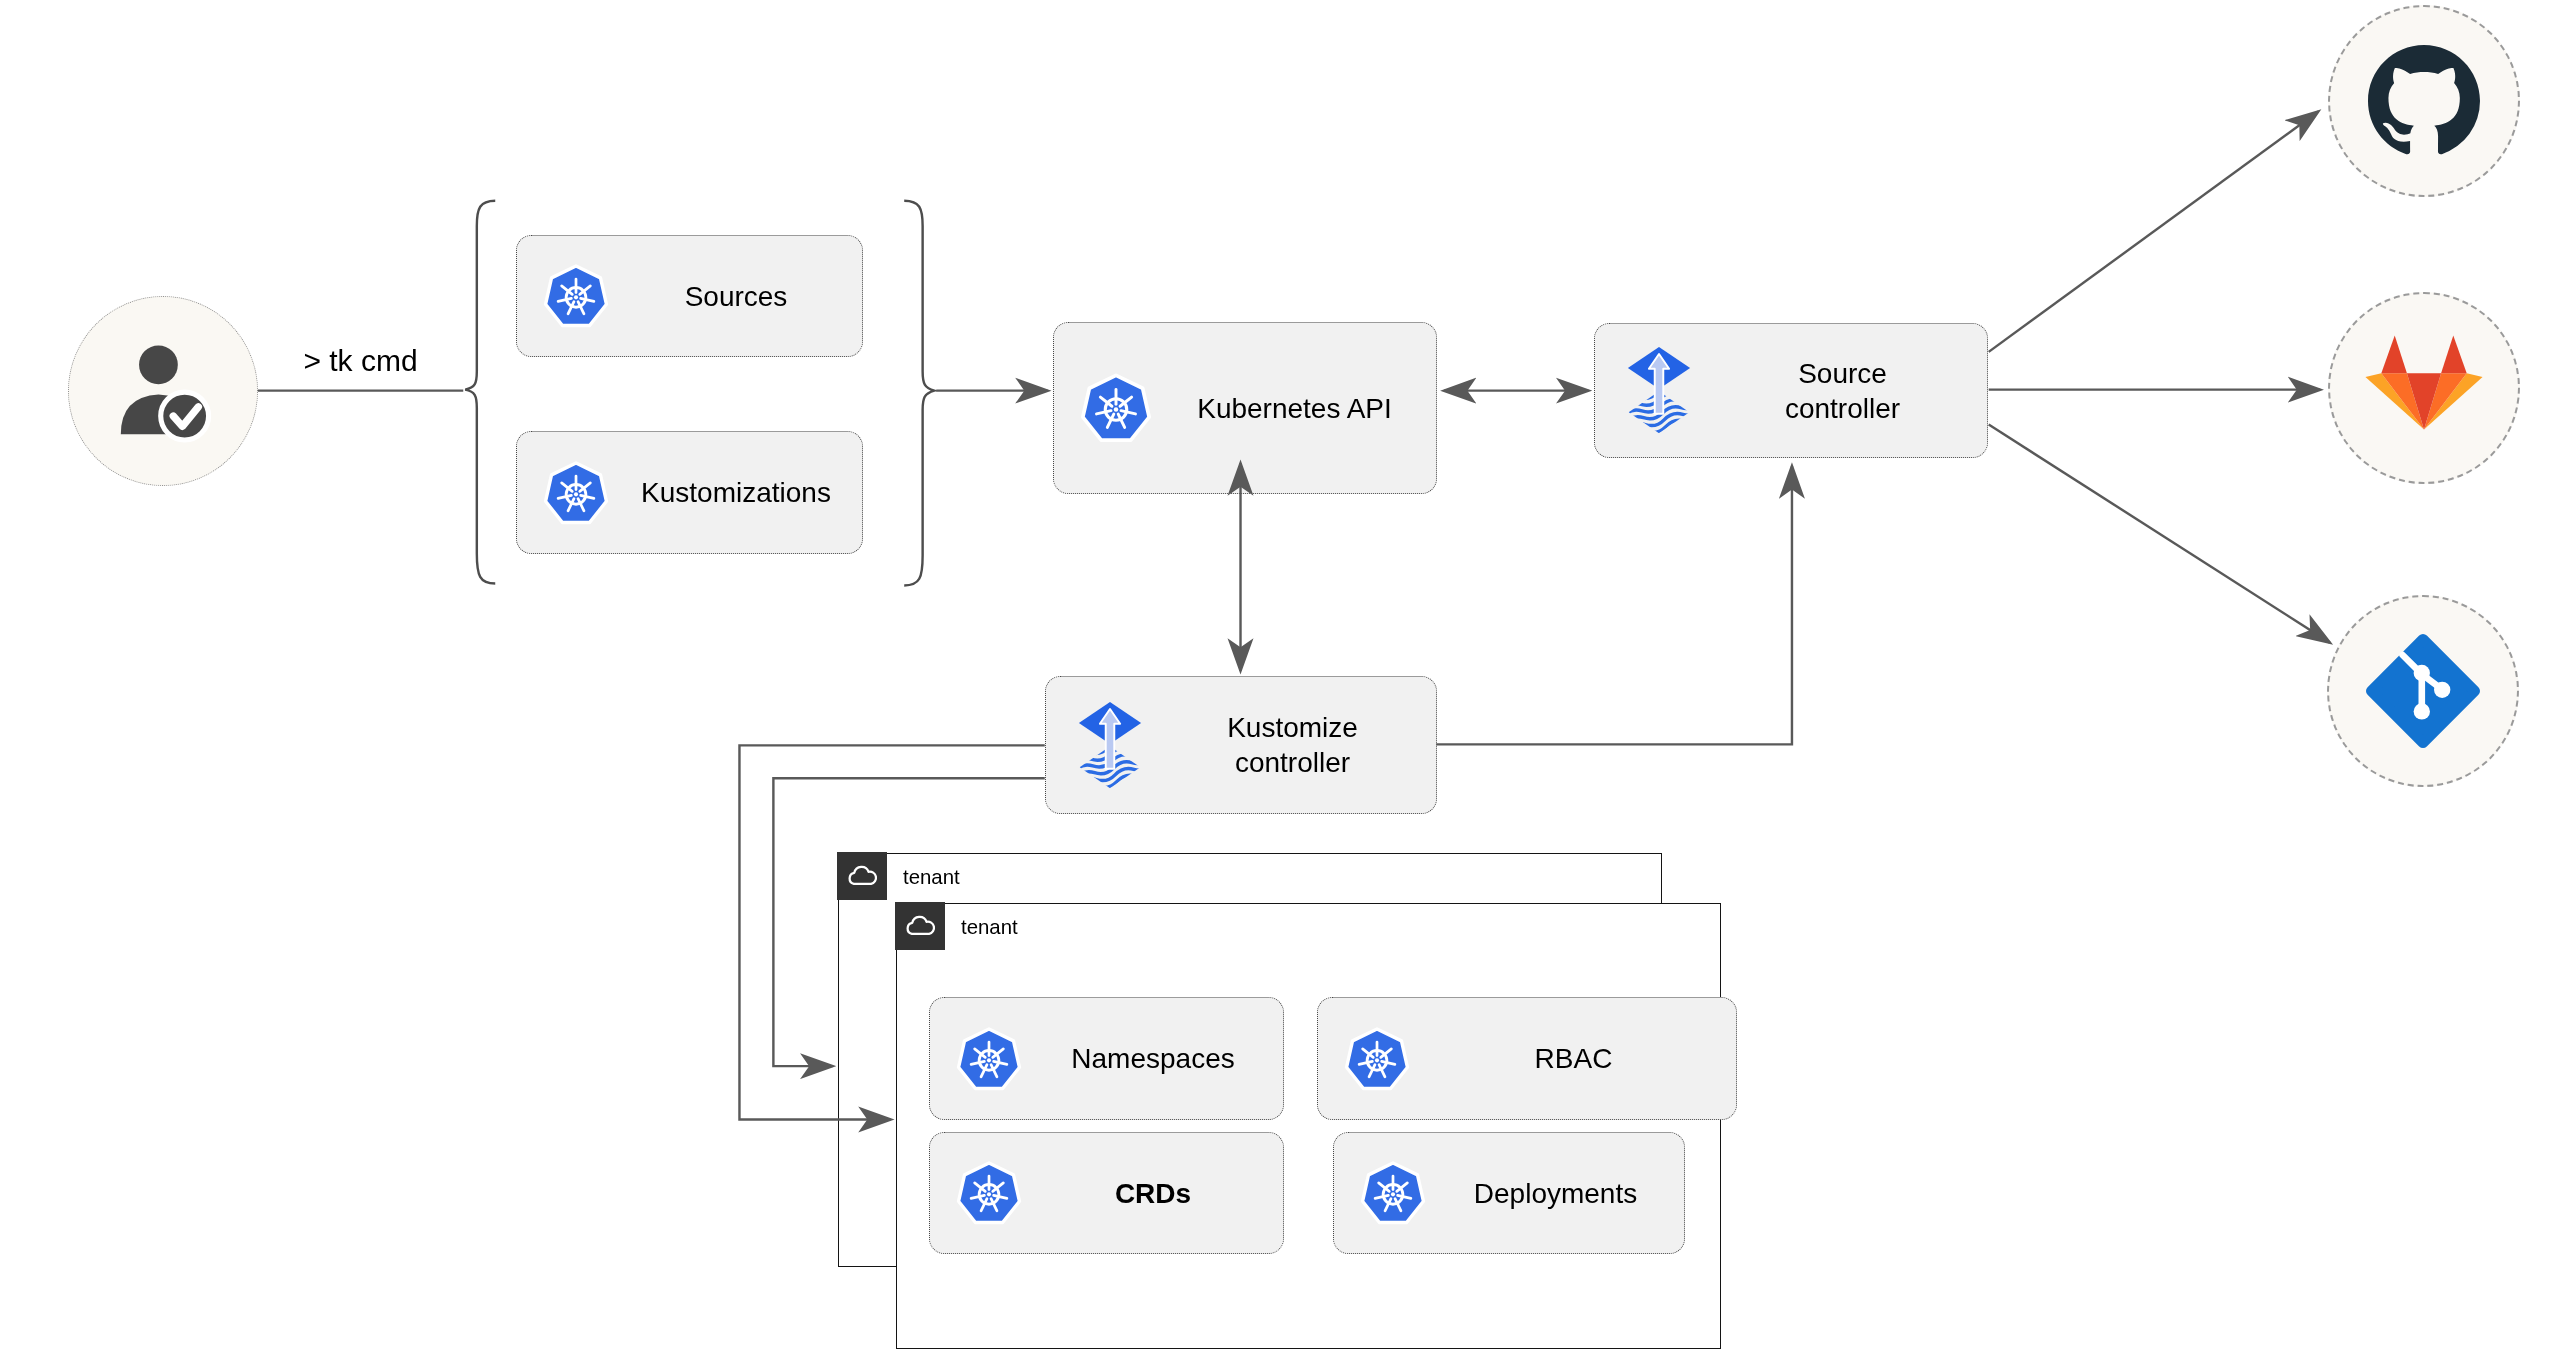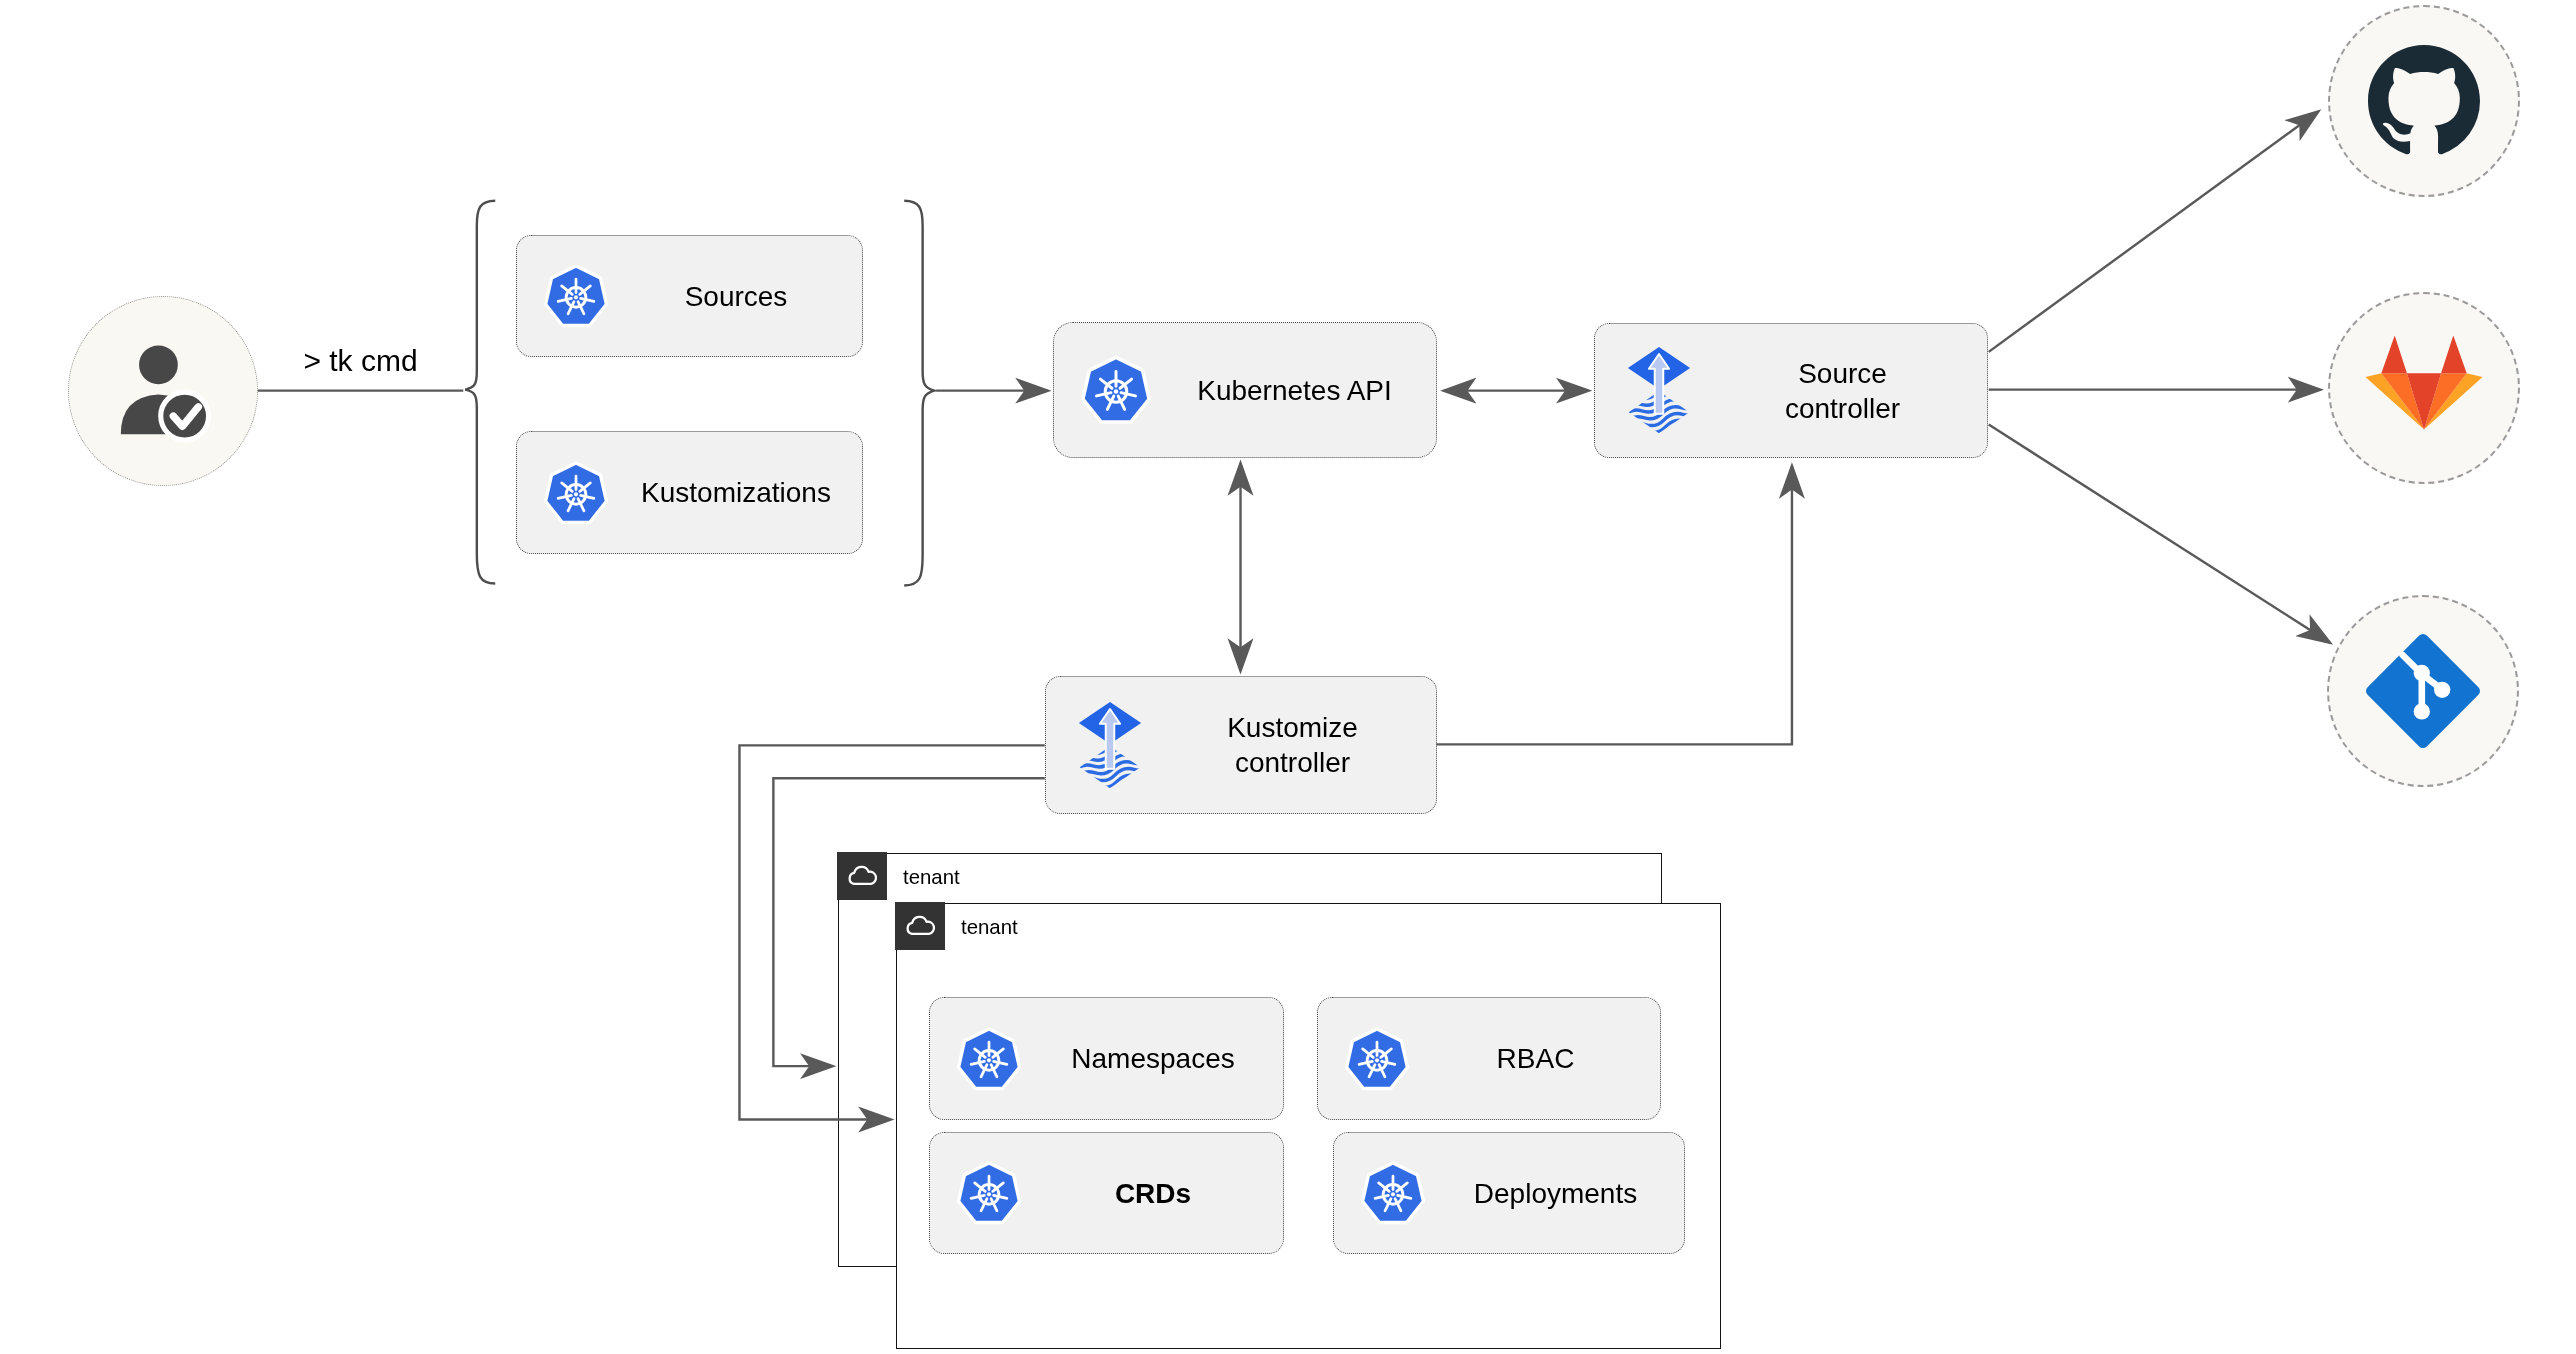--- a/index.html
+++ b/index.html
@@ -140,21 +140,21 @@
   </div>
   <div class="node" style="left:516px;top:431px;width:347px;height:123px;">
     <span class="nicon">
       <svg width="68" height="68" viewBox="0 0 70 70">
           <use href="#sym-k8s"></use>
         </svg>
       </span>
     <span class="nlabel"><span class="wide">Kustomizations</span></span>
   </div>
 
-  <div class="node" style="left:1053px;top:322px;width:384px;height:136px;border-radius:20px;">
+  <div class="node" style="left:1053px;top:322px;width:384px;height:172px;">
     <span class="nicon">
       <svg width="74" height="74" viewBox="0 0 76 76">
           <use href="#sym-k8s"></use>
         </svg>
       </span>
     <span class="nlabel"><span class="wide">Kubernetes API</span></span>
   </div>
 
   <div class="node" style="left:1045px;top:676px;width:392px;height:138px;">
     <span class="nicon">
@@ -192,21 +192,21 @@
     <div class="tname">tenant</div>
 
     <div class="node" style="left:32px;top:93px;width:355px;height:123px;">
       <span class="nicon">
         <svg width="68" height="68" viewBox="0 0 70 70">
             <use href="#sym-k8s"></use>
           </svg>
         </span>
       <span class="nlabel"><span class="wide">Namespaces</span></span>
     </div>
-    <div class="node" style="left:420px;top:93px;width:344px;height:123px;">
+    <div class="node" style="left:420px;top:93px;width:420px;height:123px;">
       <span class="nicon">
         <svg width="68" height="68" viewBox="0 0 70 70">
             <use href="#sym-k8s"></use>
           </svg>
         </span>
       <span class="nlabel"><span class="wide">RBAC</span></span>
     </div>
     <div class="node" style="left:32px;top:228px;width:355px;height:122px;font-weight:bold;">
       <span class="nicon">
         <svg width="68" height="68" viewBox="0 0 70 70">

